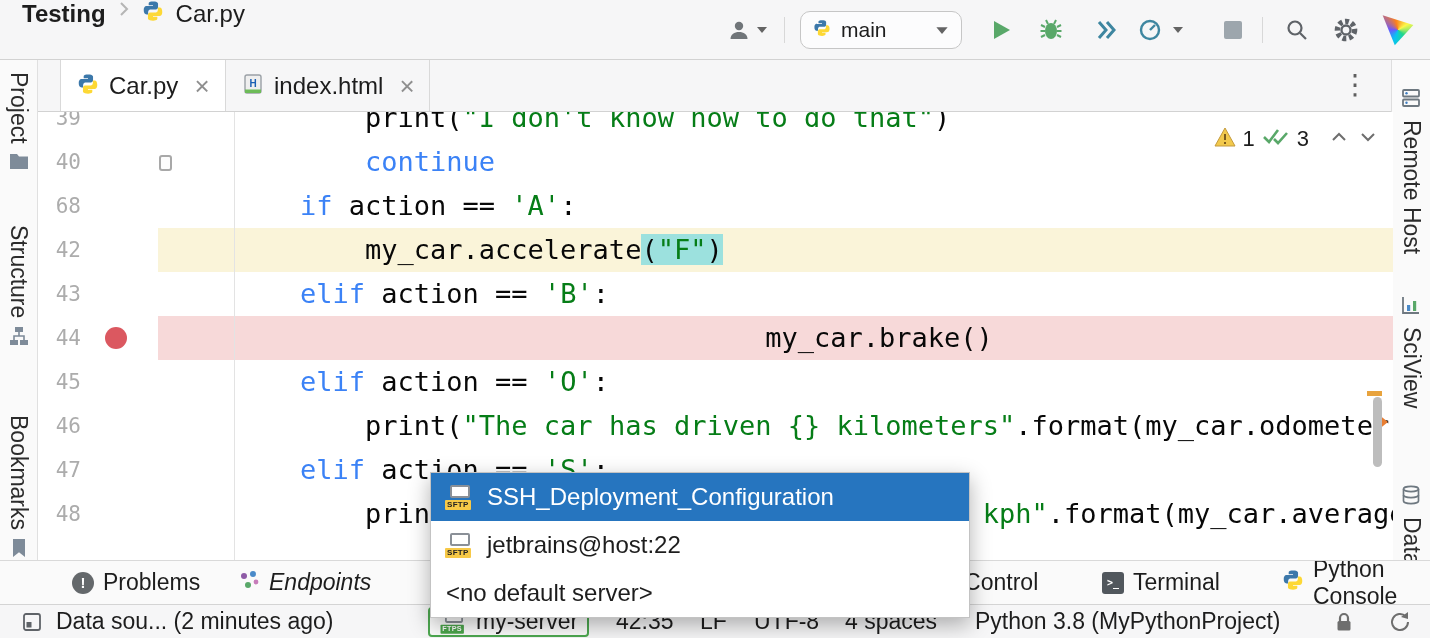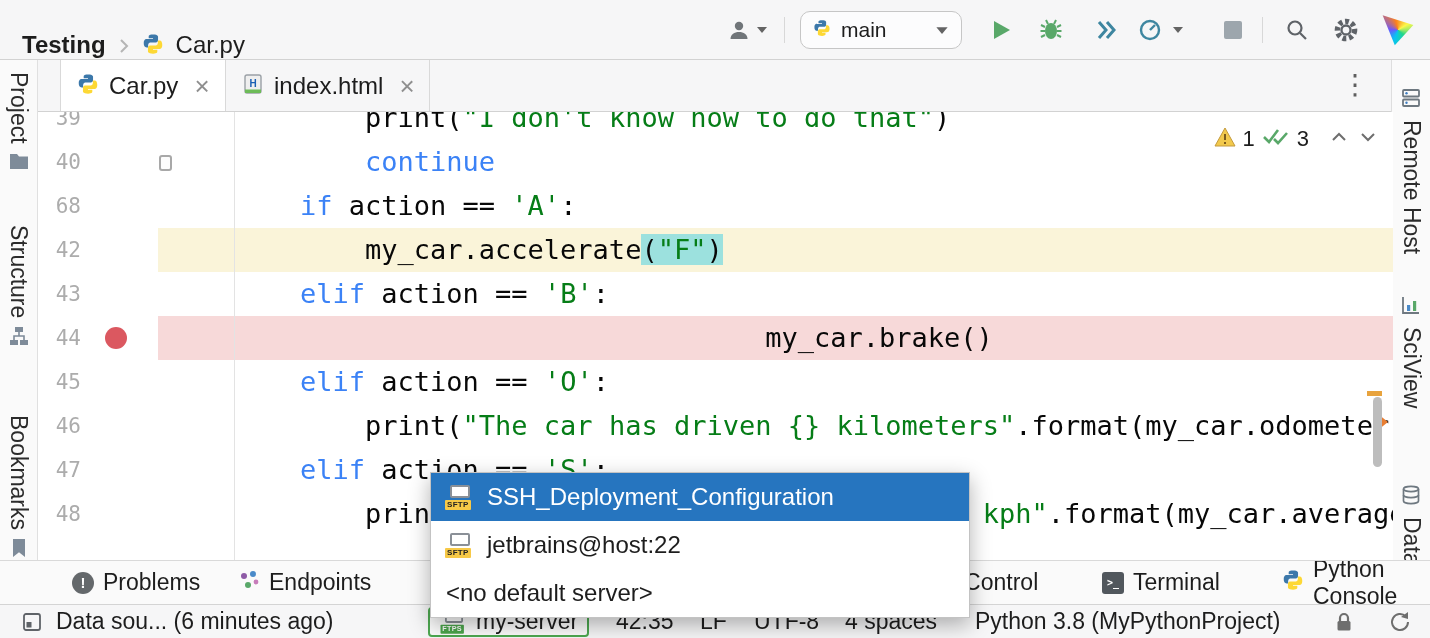--- a/index.html
+++ b/index.html
@@ -3,21 +3,21 @@
 <meta charset="utf-8">
 <style>
   * { box-sizing: border-box; margin: 0; padding: 0; }
   body { background:#ffffff; font-family:"Liberation Sans", sans-serif; }
   .app { position:relative; width:1430px; height:638px; background:#fff; overflow:hidden;
          font-family:"Liberation Sans", sans-serif; color:#1d1d1d; }
 
   
   .toolbar { position:absolute; left:0; top:0; width:1430px; height:60px;
              background:#f6f6f7; border-bottom:1px solid #d2d2d2; }
-  .crumbs { position:absolute; left:22px; top:0; height:59px; display:flex; align-items:flex-end; gap:12px; }
+  .crumbs { position:absolute; left:22px; top:0; height:59px; display:flex; align-items:flex-start; gap:12px; }
   .crumb-project { font-size:24px; font-weight:bold; color:#1d1d1d; }
   .crumb-file { font-size:24px; color:#1d1d1d; }
   .tb-icon { position:absolute; display:flex; align-items:center; justify-content:center; }
   .vsep { position:absolute; width:1px; height:26px; top:17px; background:#d8d8d8; }
   .run-pill { position:absolute; left:800px; top:11px; width:162px; height:38px; border:1px solid #c6c6c6;
               border-radius:10px; background:#fcfcfd; display:flex; align-items:center; gap:10px; padding:0 12px; }
   .run-pill .lbl { font-size:21px; color:#1d1d1d; }
   .stop-sq { position:absolute; left:1224px; top:21px; width:18px; height:18px; background:#9da6ad; border-radius:2px; }
   .logo { position:absolute; left:1382px; top:14px; width:32px; height:32px;
           background:conic-gradient(from 130deg, #21d789, #07c3f2, #6b57ff, #fc801d, #fcf84a, #21d789);
@@ -344,21 +344,21 @@
     <span class="sb-tick"></span>
     <span class="clip-mark"></span>
     <span class="sb-thumb"></span>
   </div>
 
   <div class="bottombar">
     <div class="bb-item" style="left:72px;">
       <span class="problems-circle">!</span>
       <span>Problems</span>
     </div>
-    <div class="bb-item" style="left:238px;">
+    <div class="bb-item" style="left:238px;font-style:italic;">
       <span>
         <svg width="22" height="22" viewBox="0 0 22 22">
             <circle cx="6" cy="7" r="3" fill="#8e5ba6"></circle>
             <circle cx="15" cy="5" r="3" fill="#4a8ac9"></circle>
             <circle cx="10" cy="16" r="3" fill="#59a869"></circle>
             <circle cx="18" cy="13" r="2.4" fill="#c77dba"></circle>
           </svg>
       </span>
       <span>Endpoints</span>
     </div>
@@ -387,21 +387,21 @@
     </div>
   </div>
 
   <div class="statusbar">
     <span class="sb-item" style="left:22px;">
       <svg width="20" height="20" viewBox="0 0 20 20">
           <rect x="2" y="2" width="16" height="16" rx="2" fill="none" stroke="#5f6368" stroke-width="1.8"></rect>
           <rect x="4.5" y="10" width="5" height="5.5" fill="#5f6368"></rect>
         </svg>
     </span>
-    <span class="sb-item" style="left:56px;">Data sou... (6 minutes ago)</span>
+    <span class="sb-item" style="left:56px;">Data sou... (2 minutes ago)</span>
 
     <div class="server-widget">
       <span class="srv-icon" style="transform:scale(0.9)">
         <span class="srv-screen"></span>
         <span class="srv-tag tag-ftps">FTPS</span>
       </span>
       <span>my-server</span>
     </div>
 
     <span class="sb-item" style="left:616px;">42:35</span>

